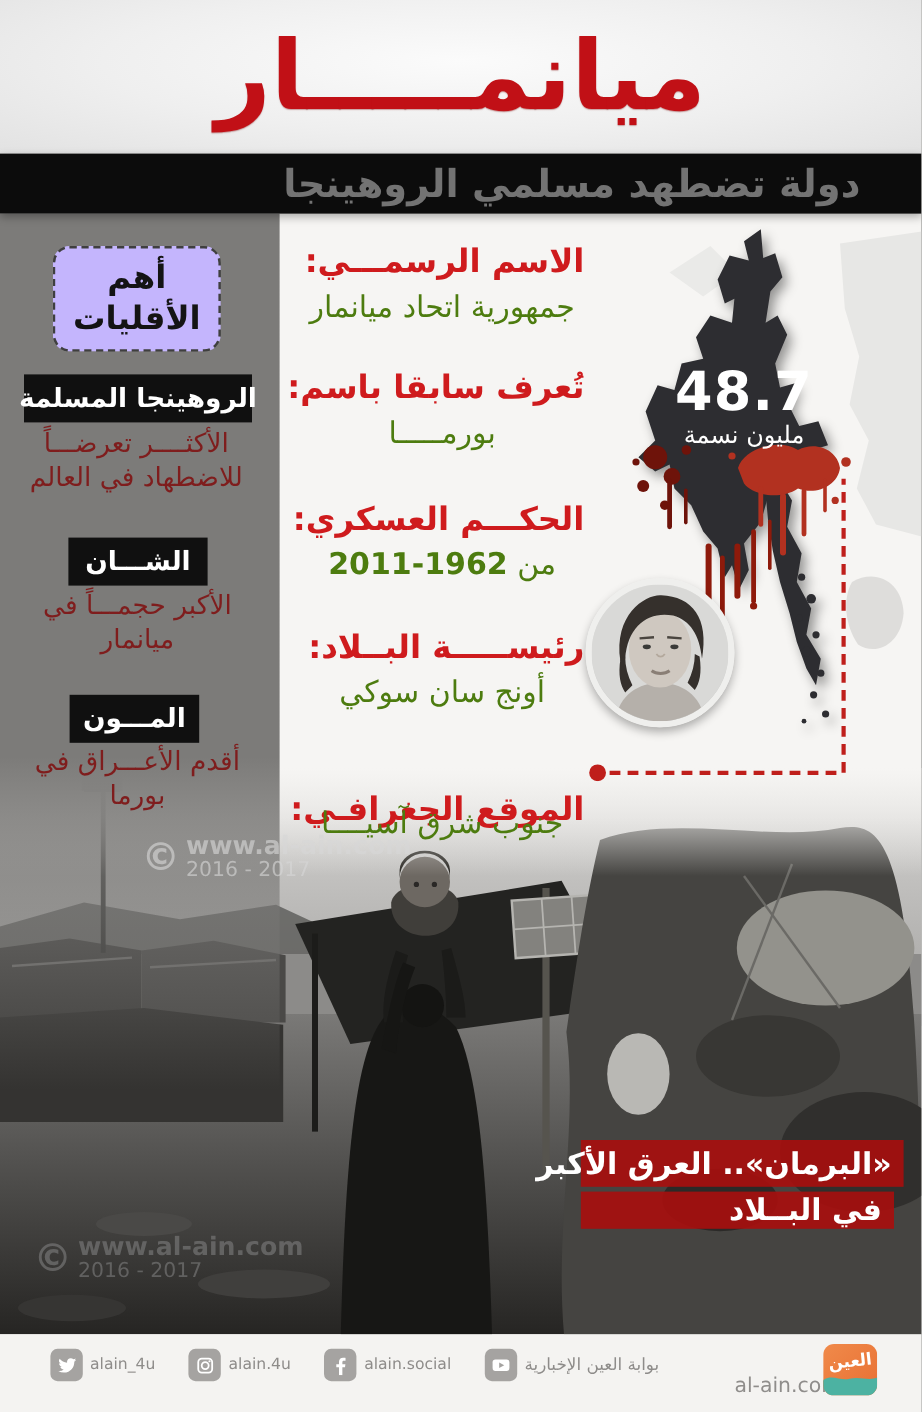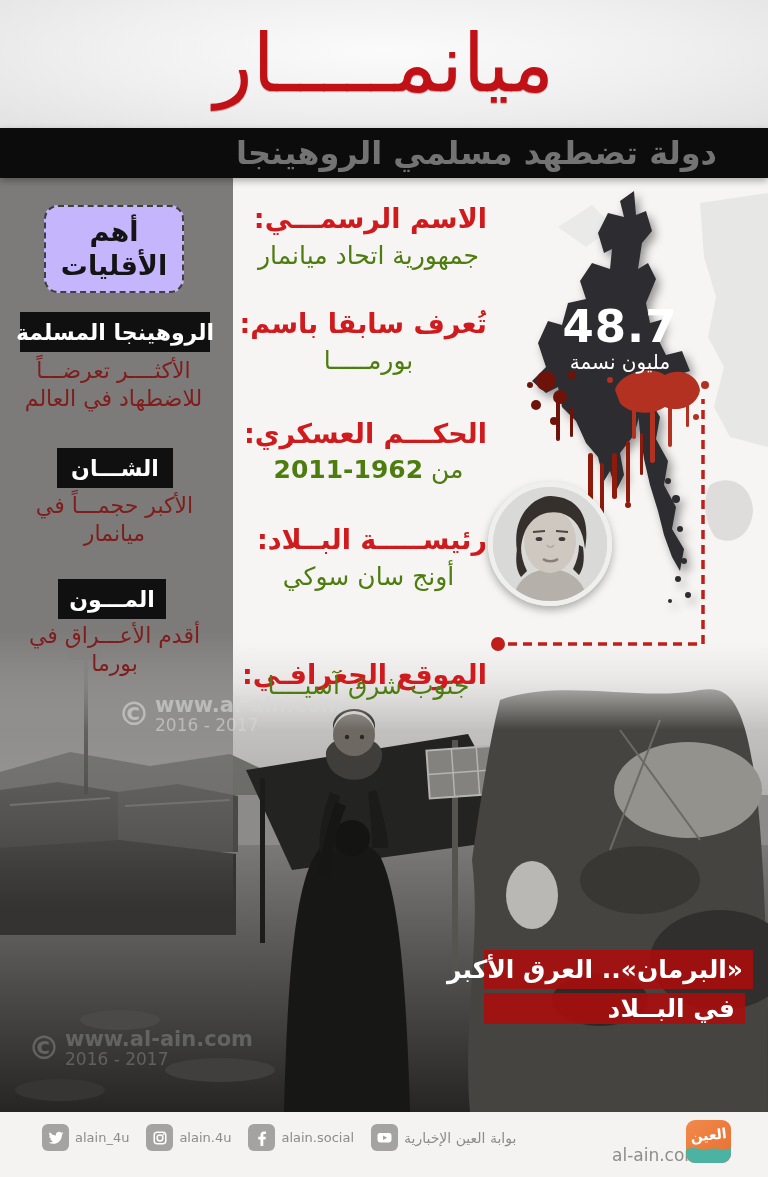--- a/index.html
+++ b/index.html
@@ -2,21 +2,21 @@
 <html lang="ar"><head>
 <meta charset="utf-8">
 <style>
   html,body{margin:0;padding:0;background:#888;}
   .canvas{position:relative;width:768px;height:1177px;margin:0 auto;overflow:hidden;
           background:#f6f5f3;font-family:"DejaVu Sans",sans-serif;}
   
   .title-area{position:absolute;left:0;top:0;width:768px;height:128px;
     background:radial-gradient(ellipse at 50% 40%, #fbfbfb 0%, #efefef 55%, #e2e2e2 100%);
     display:flex;align-items:center;justify-content:center;}
-  .title{color:#c11016;font-weight:normal;font-size:80px;line-height:1;direction:rtl;
+  .title{color:#c11016;font-weight:bold;font-size:80px;line-height:1;direction:rtl;
          text-shadow:0 1px 1px rgba(120,0,0,.35);text-align:center;}
   .subtitle-bar{position:absolute;left:0;top:128px;width:768px;height:50px;background:#0c0c0c;
     box-shadow:0 3px 7px rgba(0,0,0,.3);display:flex;align-items:center;justify-content:center;
     padding-left:185px;box-sizing:border-box;z-index:6;}
   .subtitle{color:#737373;font-weight:bold;font-size:32px;direction:rtl;white-space:nowrap;}
   
   .photo{position:absolute;left:0;top:640px;width:768px;height:472px;z-index:1;}
   .photo-fade{position:absolute;left:0;top:640px;width:768px;height:90px;z-index:2;
     background:linear-gradient(#f6f5f3 0%, rgba(246,245,243,.65) 45%, rgba(246,245,243,0) 100%);}
   
@@ -52,21 +52,21 @@
     font-size:25px;direction:rtl;text-align:right;box-sizing:border-box;padding-right:10px;white-space:nowrap;}
   
   .wm{position:absolute;z-index:6;display:flex;align-items:center;gap:5px;pointer-events:none;}
   .wm .sym{font-size:32px;font-weight:bold;}
   .wm .l1{font-size:21px;font-weight:bold;line-height:1.05;}
   .wm .l2{font-size:17px;line-height:1.1;}
   .wm1{left:118px;top:694px;color:rgba(215,215,215,.62);}
   .wm2{left:28px;top:1028px;color:rgba(125,125,125,.62);}
   
   .footer{position:absolute;left:0;top:1112px;width:768px;height:65px;background:#f4f3f1;z-index:7;}
-  .social{position:absolute;left:42px;top:12px;display:flex;align-items:center;gap:17px;}
+  .social{position:absolute;left:42px;top:12px;display:flex;align-items:center;gap:28px;}
   .soc-item{display:flex;align-items:center;gap:6px;cursor:pointer;}
   .soc-icon{width:27px;height:27px;border-radius:6px;background:#a5a3a1;
     display:flex;align-items:center;justify-content:center;}
   .soc-handle{color:#8e8c8a;font-size:13px;}
   .soc-handle.ar{font-size:14px;direction:rtl;}
   .site-url{position:absolute;left:612px;top:33px;color:#8f8d8b;font-size:17px;cursor:pointer;}
   .logo{position:absolute;left:686px;top:8px;width:45px;height:43px;cursor:pointer;}
   .logo .cal{position:absolute;left:0;top:7px;width:45px;text-align:center;color:#fff;
     font-weight:bold;font-size:14px;transform:rotate(-6deg);}
 </style>

